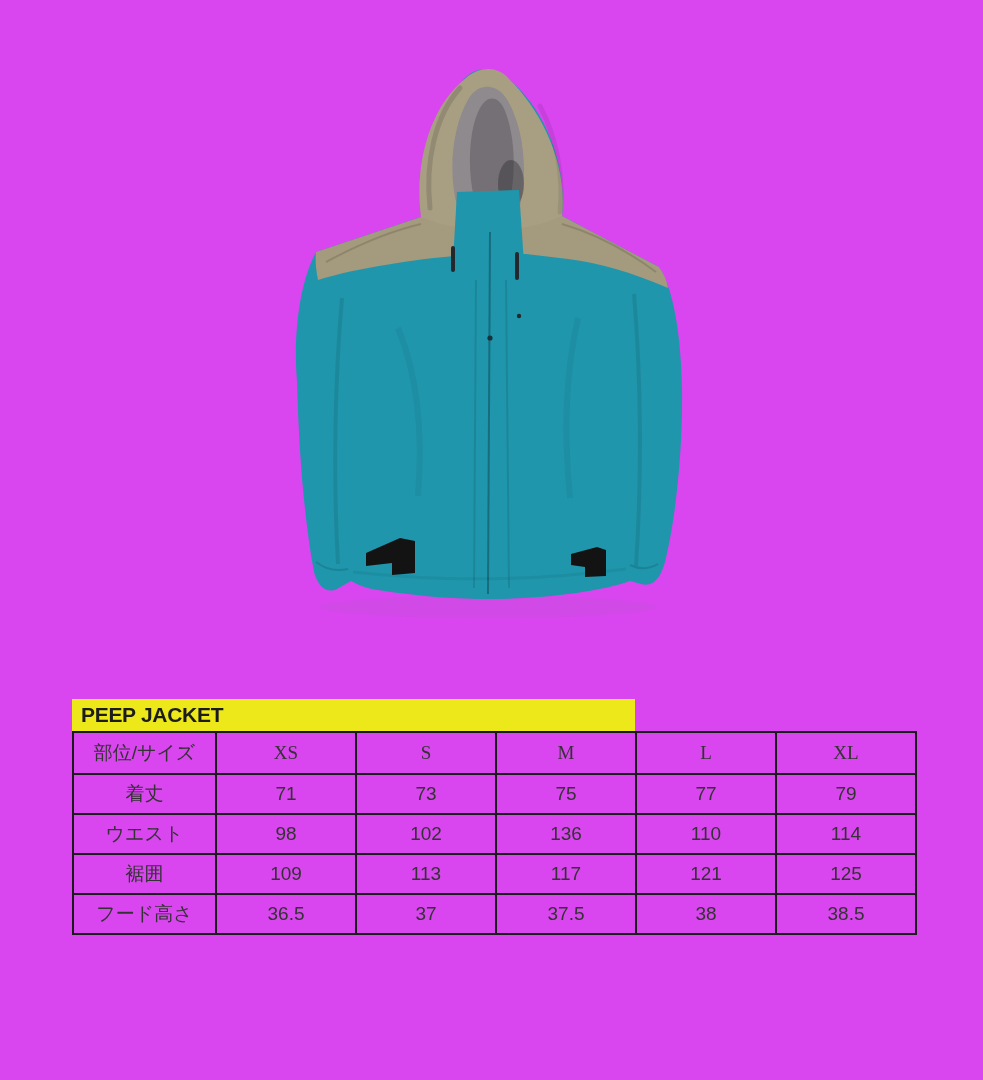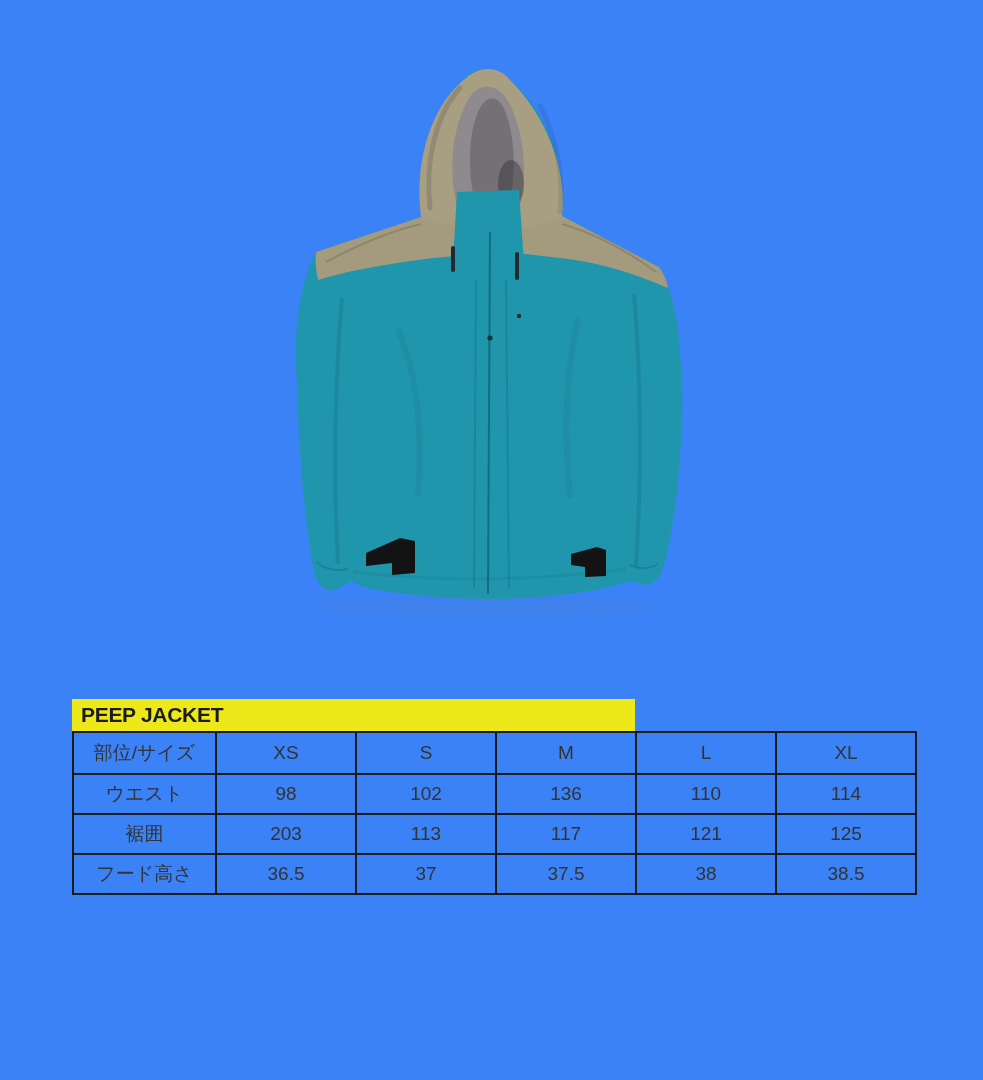--- a/index.html
+++ b/index.html
@@ -1,19 +1,19 @@
 <!DOCTYPE html>
 <html><head>
 <meta charset="utf-8">
 <style>
   html,body{margin:0;padding:0;background:#ffffff;}
   .page{
     position:relative;
     width:983px;height:1080px;
-    background:#3b82f6;
+    background:#d946ef;
     overflow:hidden;
     font-family:"Liberation Sans","DejaVu Sans",sans-serif;
   }
   .jacket-wrap{position:absolute;left:278px;top:66px;width:420px;height:560px;}
   .jacket-wrap svg{display:block;width:100%;height:100%;}
 
   .chart{position:absolute;left:72px;top:699px;width:845px;}
   .chart-title-bar{
     width:563px;height:32px;line-height:32px;
     box-sizing:border-box;padding-left:9px;
@@ -31,21 +31,21 @@
     text-align:center;
     font-size:19px;
     color:#333333;
     overflow:hidden;white-space:nowrap;margin-top:29px;
   }
   table.size-table tr.header-row td{height:40px;}
   td.corner-cell{
     text-align:left;padding-left:6px;
     font-size:14.5px;color:#222222;
   }
-  td.size-header-cell{font-size:20px;color:#2b2b2b;}
+  td.size-header-cell{font-size:20px;color:#2b2b2b;font-family:Liberation Serif, serif;}
   td.row-label-cell{
     text-align:left;padding-left:7px;
     font-size:16.5px;color:#222222;
   }
 </style>
 </head>
 <body>
 
 <div class="page">
 
@@ -146,30 +146,38 @@
       <tbody>
         <tr class="header-row">
           <td class="corner-cell">部位/サイズ</td>
           <td class="size-header-cell">XS</td>
           <td class="size-header-cell">S</td>
           <td class="size-header-cell">M</td>
           <td class="size-header-cell">L</td>
           <td class="size-header-cell">XL</td>
         </tr>
         <tr>
+          <td class="row-label-cell">着丈</td>
+          <td>71</td>
+          <td>73</td>
+          <td>75</td>
+          <td>77</td>
+          <td>79</td>
+        </tr>
+        <tr>
           <td class="row-label-cell">ウエスト</td>
           <td>98</td>
           <td>102</td>
           <td>136</td>
           <td>110</td>
           <td>114</td>
         </tr>
         <tr>
           <td class="row-label-cell">裾囲</td>
-          <td>203</td>
+          <td>109</td>
           <td>113</td>
           <td>117</td>
           <td>121</td>
           <td>125</td>
         </tr>
         <tr>
           <td class="row-label-cell">フード高さ</td>
           <td>36.5</td>
           <td>37</td>
           <td>37.5</td>

